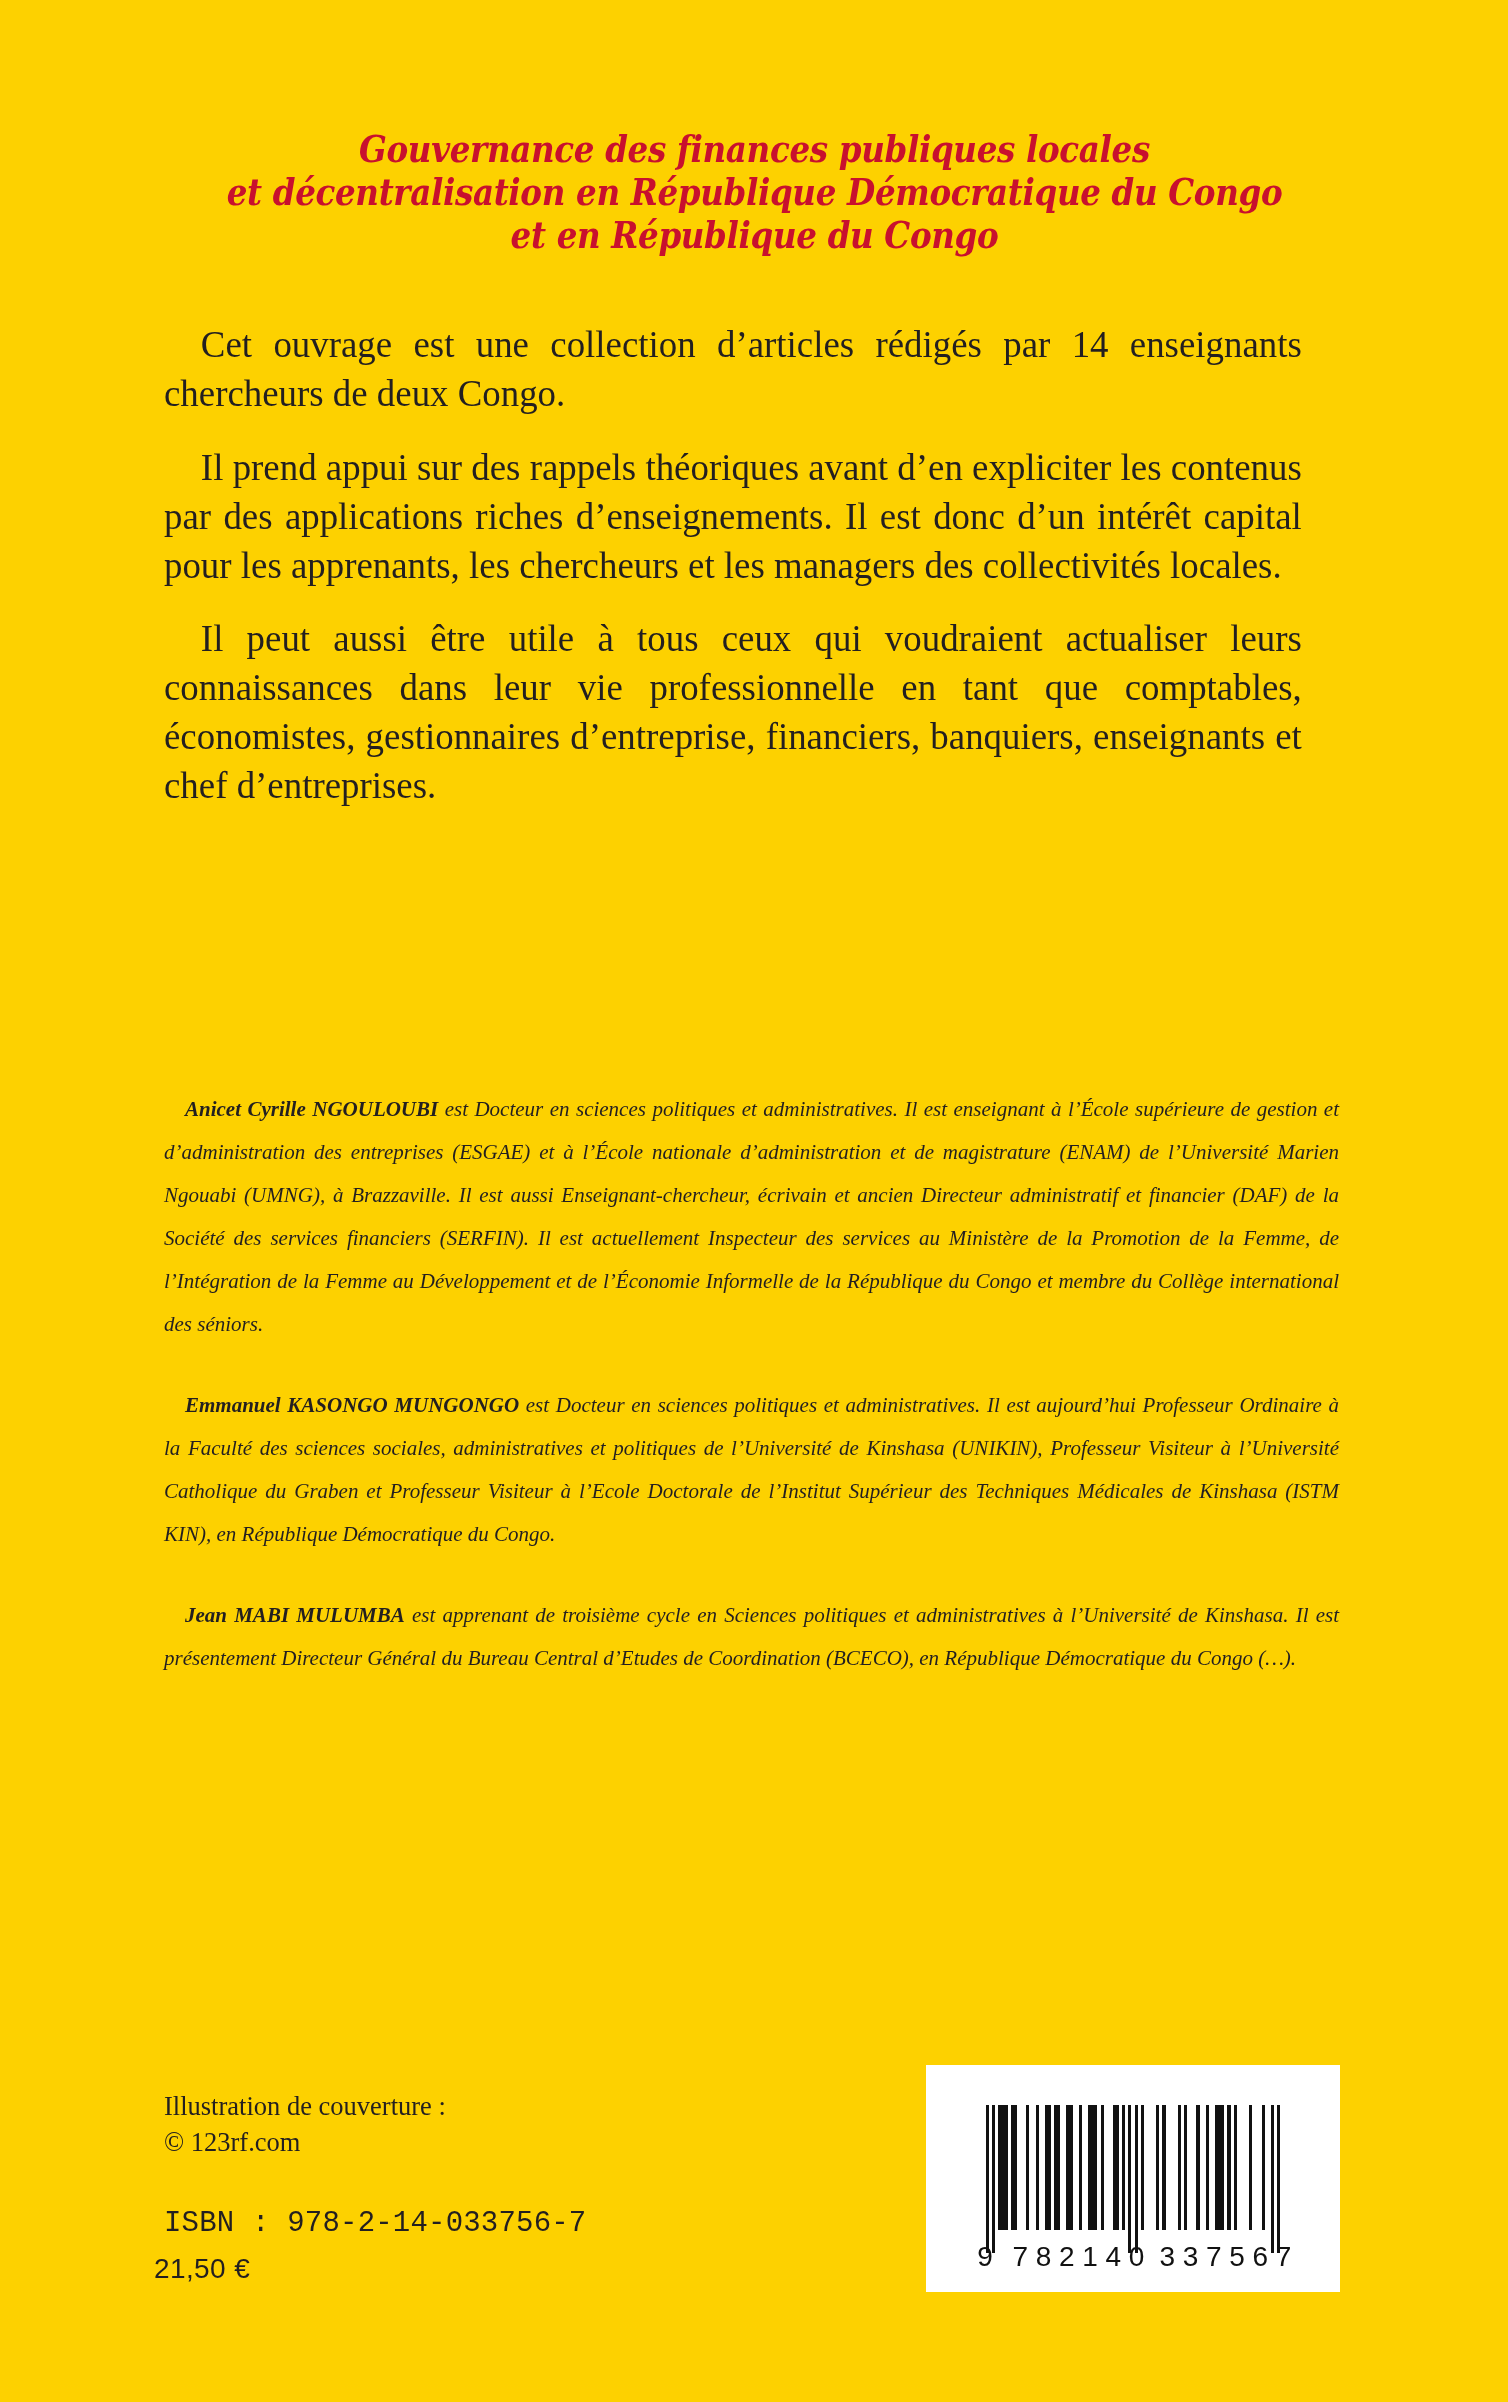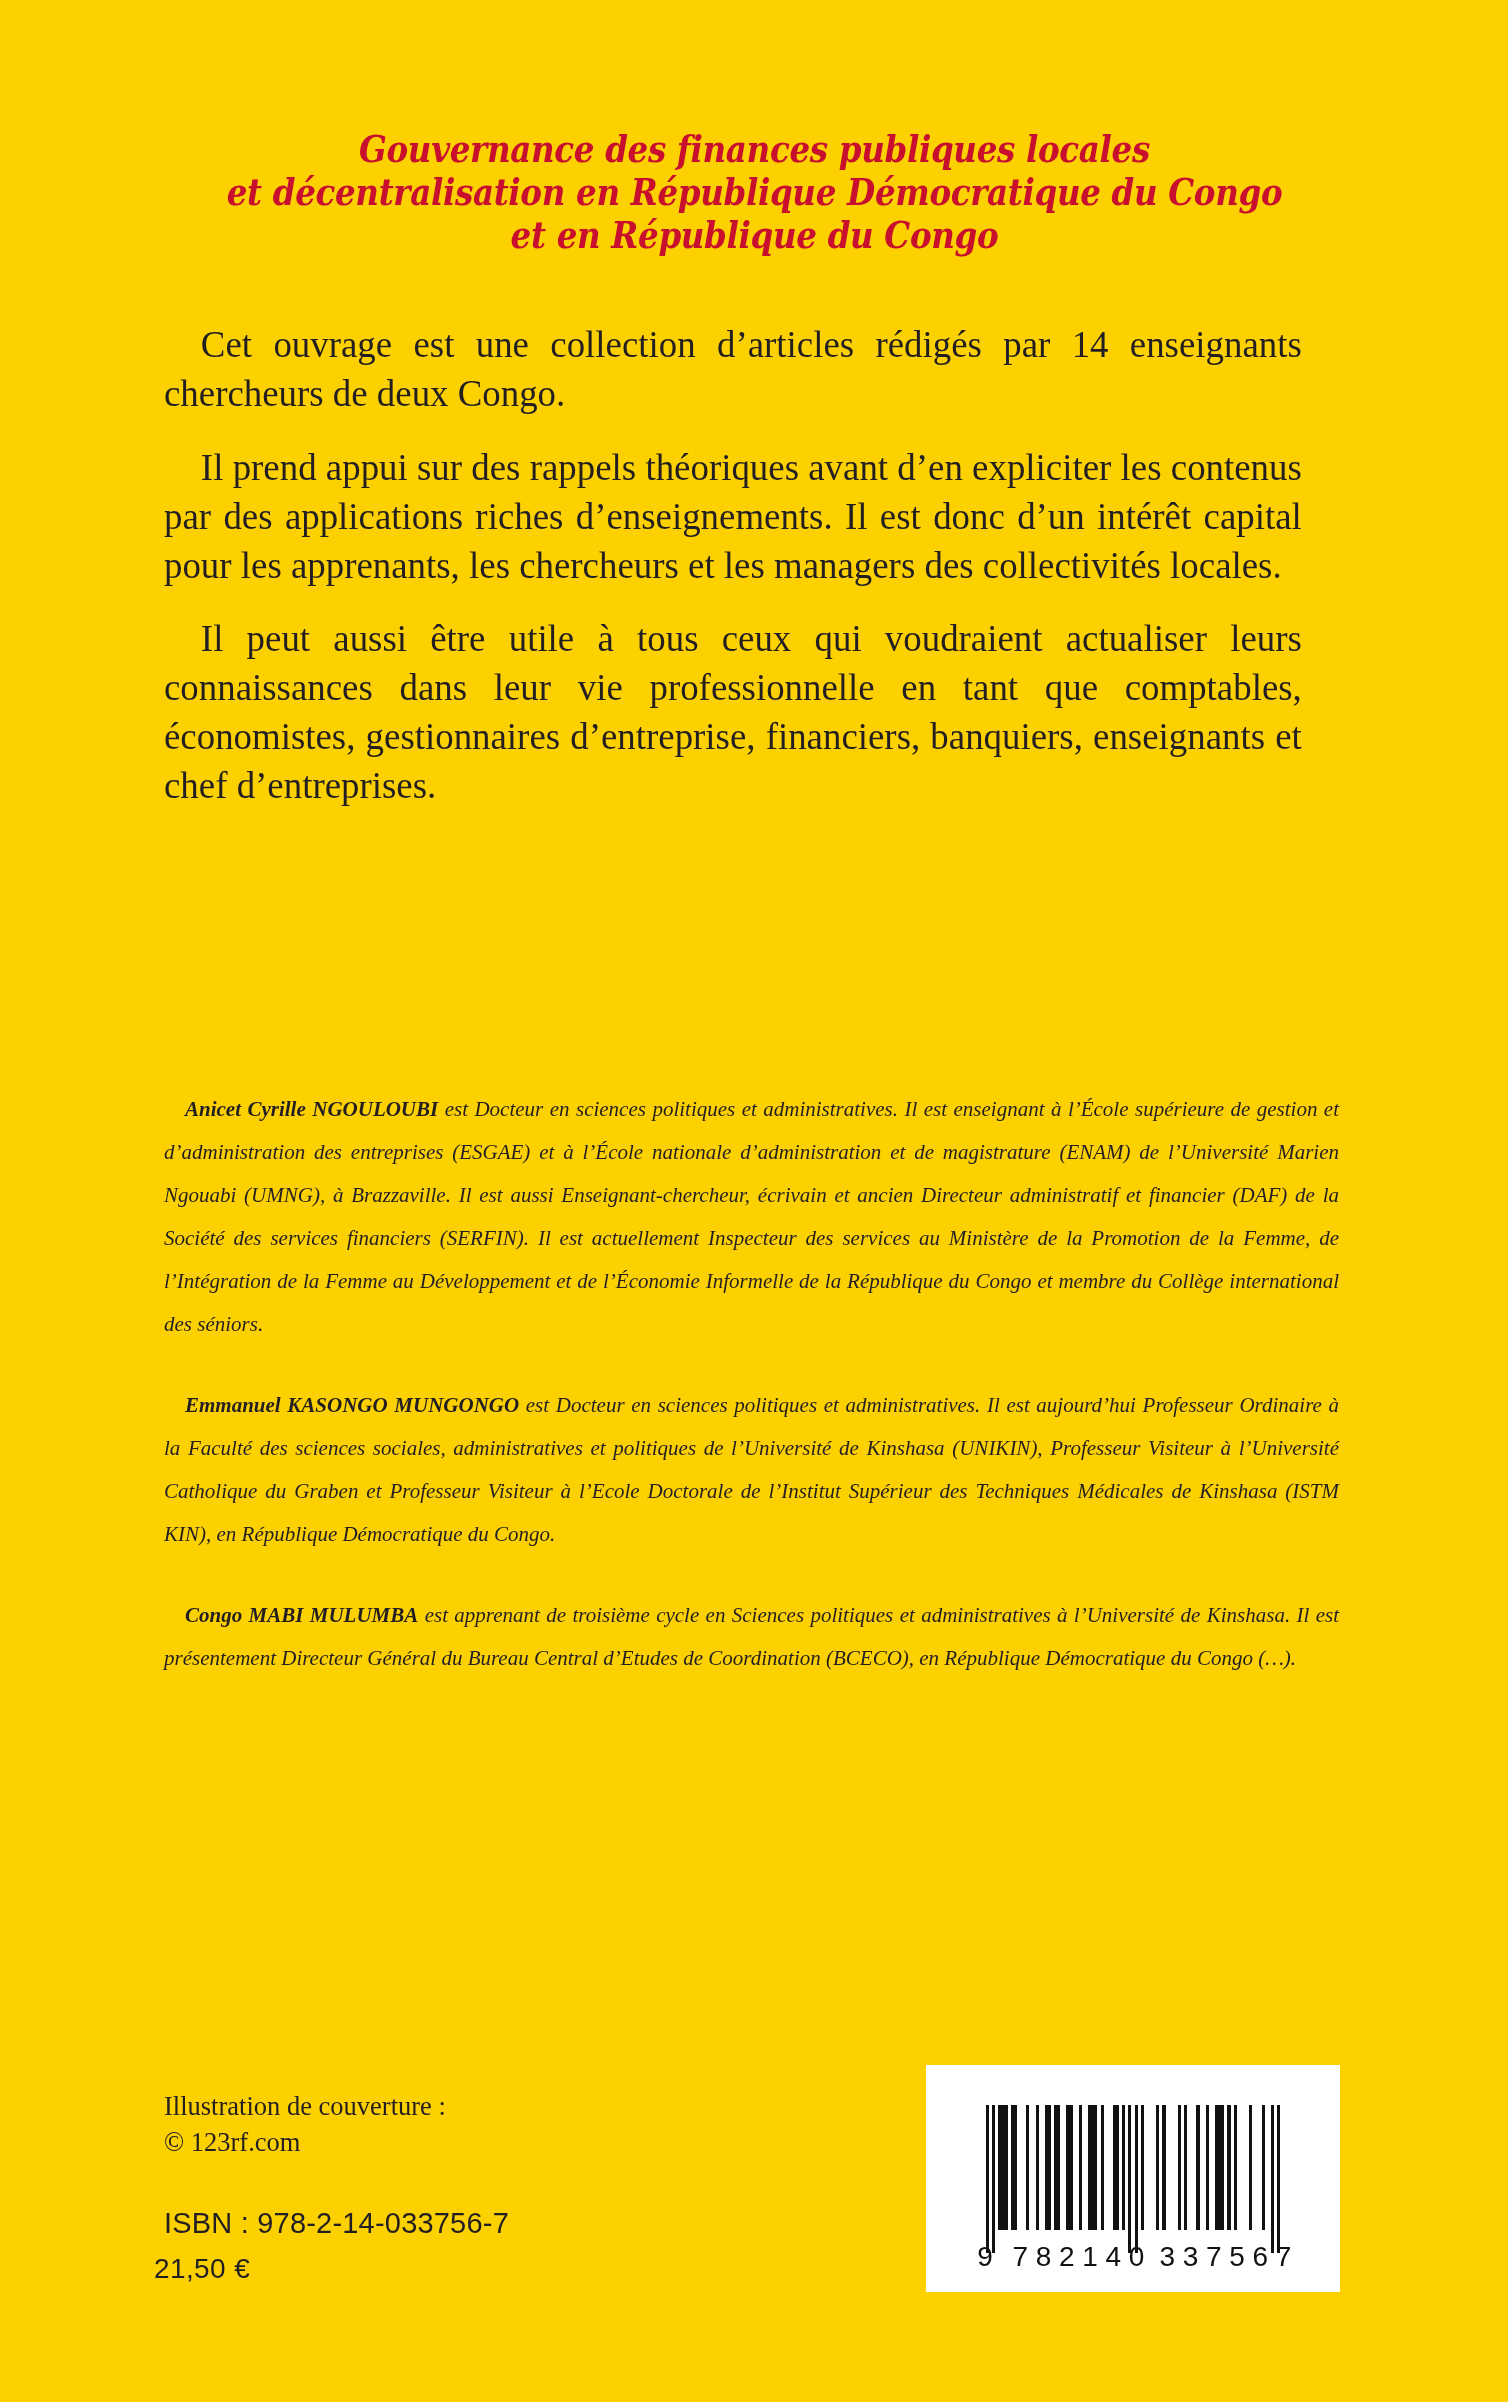--- a/index.html
+++ b/index.html
@@ -97,21 +97,21 @@
   }
   .credit div { white-space: nowrap; }
 
   .isbn {
     position: absolute;
     left: 164px;
     top: 2207px;
     font-size: 29px;
     letter-spacing: 0.2px;
     white-space: nowrap;
-    font-family: Liberation Sans, sans-serif;
+    font-family: Liberation Mono, monospace;
   }
   .price {
     position: absolute;
     left: 154px;
     top: 2253px;
     font-size: 28px;
     letter-spacing: 0.4px;
     white-space: nowrap;
     font-family: Liberation Sans, sans-serif;
   }
@@ -180,21 +180,21 @@
 
   <div class="synopsis">
     <p>Cet ouvrage est une collection d’articles rédigés par 14 enseignants chercheurs de deux Congo.</p>
     <p>Il prend appui sur des rappels théoriques avant d’en expliciter les contenus par des applications riches d’enseignements. Il est donc d’un intérêt capital pour les apprenants, les chercheurs et les managers des collectivités locales.</p>
     <p>Il peut aussi être utile à tous ceux qui voudraient actualiser leurs connaissances dans leur vie professionnelle en tant que comptables, économistes, gestionnaires d’entreprise, financiers, banquiers, enseignants et chef d’entreprises.</p>
   </div>
 
   <div class="bios">
     <p><b>Anicet Cyrille NGOULOUBI</b><span> est Docteur en sciences politiques et administratives. Il est enseignant à l’École supérieure de gestion et d’administration des entreprises (ESGAE) et à l’École nationale d’administration et de magistrature (ENAM) de l’Université Marien Ngouabi (UMNG), à Brazzaville. Il est aussi Enseignant-chercheur, écrivain et ancien Directeur administratif et financier (DAF) de la Société des services financiers (SERFIN). Il est actuellement Inspecteur des services au Ministère de la Promotion de la Femme, de l’Intégration de la Femme au Développement et de l’Économie Informelle de la République du Congo et membre du Collège international des séniors.</span></p>
     <p><b>Emmanuel KASONGO MUNGONGO</b><span> est Docteur en sciences politiques et administratives. Il est aujourd’hui Professeur Ordinaire à la Faculté des sciences sociales, administratives et politiques de l’Université de Kinshasa (UNIKIN), Professeur Visiteur à l’Université Catholique du Graben et Professeur Visiteur à l’Ecole Doctorale de l’Institut Supérieur des Techniques Médicales de Kinshasa (ISTM KIN), en République Démocratique du Congo.</span></p>
-    <p><b>Congo MABI MULUMBA</b><span> est apprenant de troisième cycle en Sciences politiques et administratives à l’Université de Kinshasa.  Il est présentement  Directeur Général du Bureau Central d’Etudes de Coordination (BCECO), en République Démocratique du Congo (…).</span></p>
+    <p><b>Jean MABI MULUMBA</b><span> est apprenant de troisième cycle en Sciences politiques et administratives à l’Université de Kinshasa.  Il est présentement  Directeur Général du Bureau Central d’Etudes de Coordination (BCECO), en République Démocratique du Congo (…).</span></p>
   </div>
 
   <div class="credit">
     <div>Illustration de couverture :</div>
     <div>© 123rf.com</div>
   </div>
 
   <div class="isbn">ISBN : 978-2-14-033756-7</div>
   <div class="price">21,50 €</div>
 

